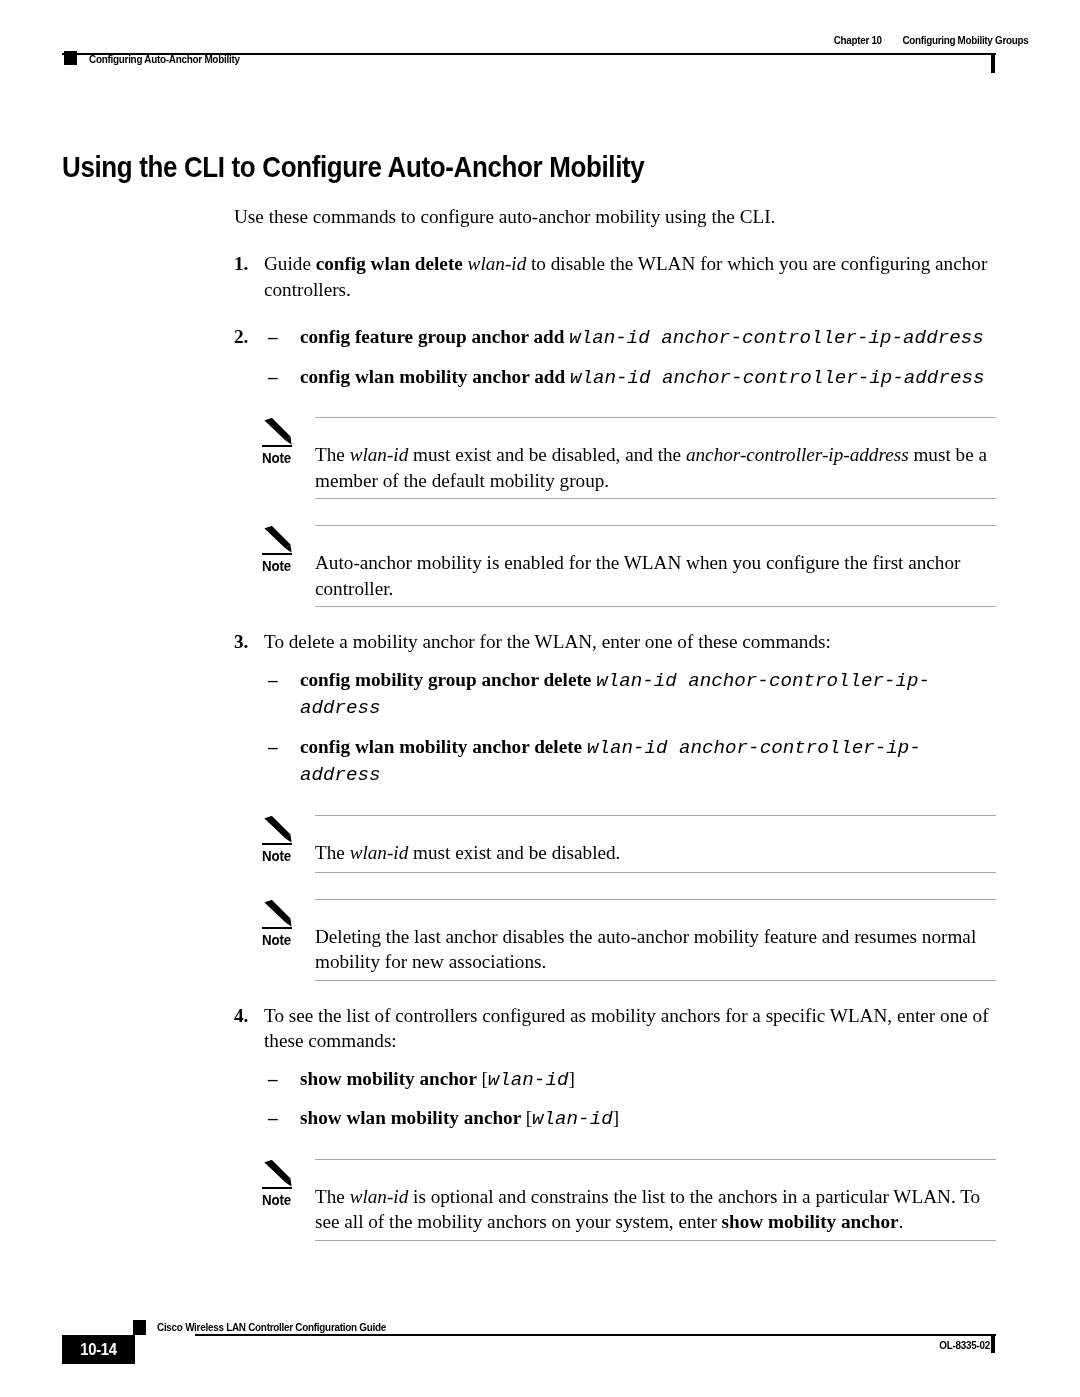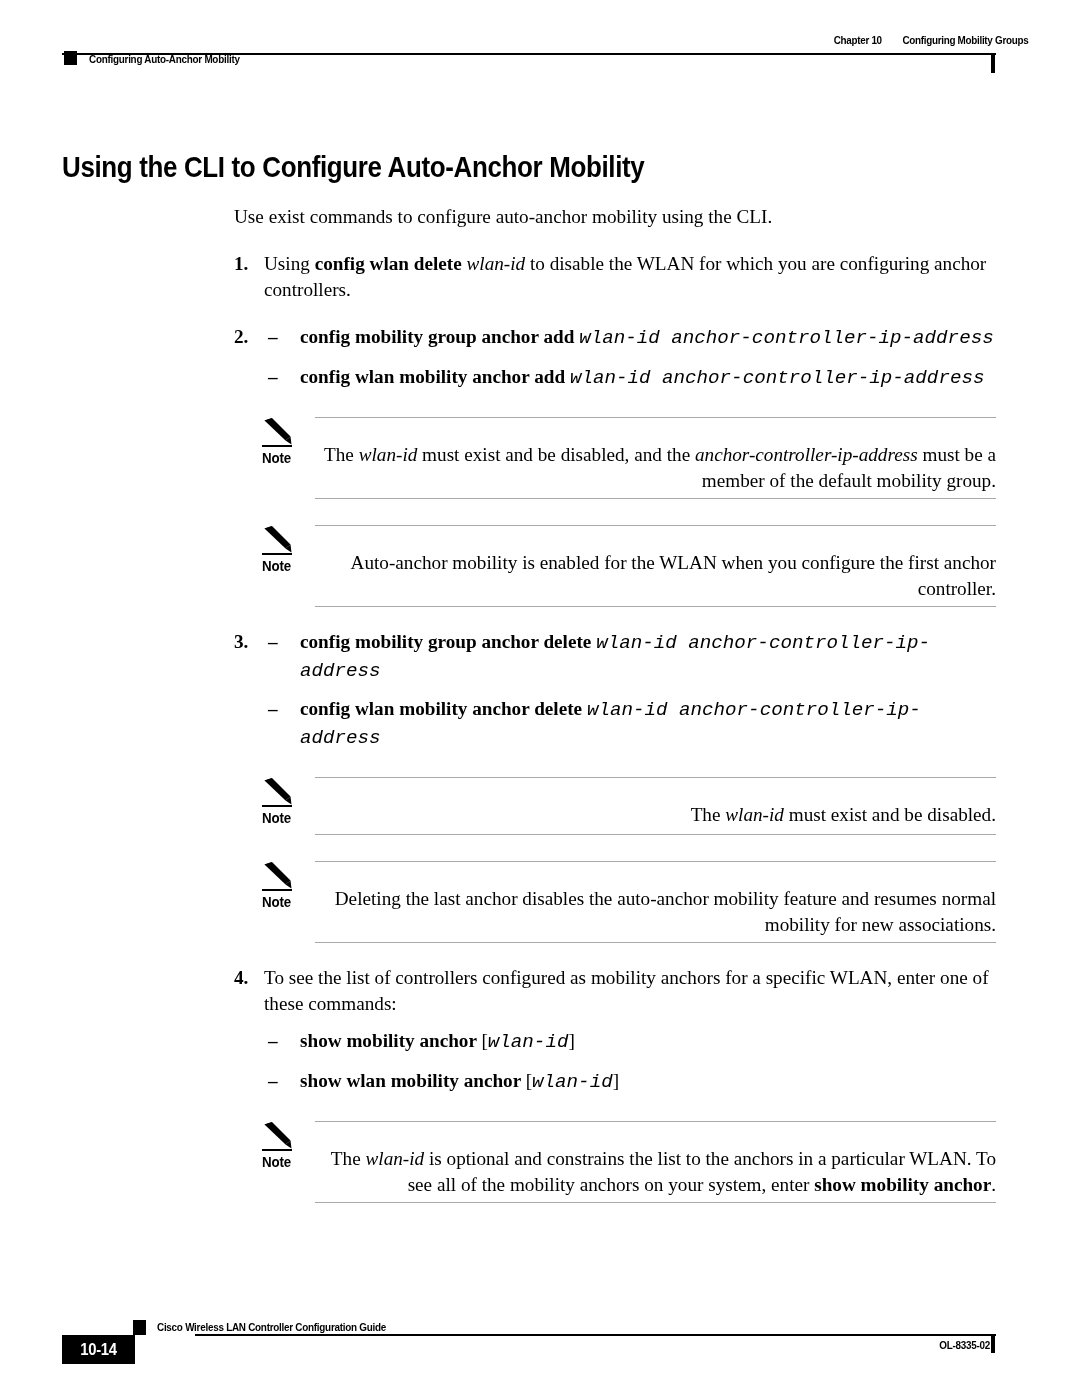--- a/index.html
+++ b/index.html
@@ -150,21 +150,20 @@
     font-weight: normal;
     font-style: normal;
   }
 
   
   .note {
     position: relative;
     margin-left: 262px;
     width: 734px;
     min-height: 46px;
-    text-align: right;
   }
   .note-icon {
     position: absolute;
     left: 0px;
     top: 0px;
     width: 36px;
     height: 30px;
   }
   .note-icon svg { display: block; }
   .note-icon-rule {
@@ -289,25 +288,25 @@
   </div>
   <div class="hdr-rule"></div>
   <div class="hdr-endbar"></div>
   <div class="hdr-square"></div>
   <div class="hdr-left-title">Configuring Auto-Anchor Mobility</div>
 </div>
 
 <h1 class="page-title">Using the CLI to Configure Auto-Anchor Mobility</h1>
 
 <div class="content">
-  <p class="intro">Use exist commands to configure auto-anchor mobility using the CLI.</p>
+  <p class="intro">Use these commands to configure auto-anchor mobility using the CLI.</p>
   <div id="blocks-host">
-      <div class="step" style="margin-top: 22px;"><span class="step-num">1.</span><span><span>Using </span><b>config wlan delete</b><span> </span><i>wlan-id</i><span> to disable the WLAN for which you are configuring anchor controllers.</span></span></div>
+      <div class="step" style="margin-top: 22px;"><span class="step-num">1.</span><span><span>Guide </span><b>config wlan delete</b><span> </span><i>wlan-id</i><span> to disable the WLAN for which you are configuring anchor controllers.</span></span></div>
       <div class="step" style="margin-top: 22px;"><span class="step-num">2.</span></div>
-      <div class="subcmd" style="margin-top: 12px;"><span class="dash">–</span><span>config mobility group anchor add</span> <span class="arg">wlan-id anchor-controller-ip-address</span></div>
+      <div class="subcmd" style="margin-top: 12px;"><span class="dash">–</span><span>config feature group anchor add</span> <span class="arg">wlan-id anchor-controller-ip-address</span></div>
       <div class="subcmd" style="margin-top: 12px;"><span class="dash">–</span><span>config wlan mobility anchor add</span> <span class="arg">wlan-id anchor-controller-ip-address</span></div>
       <div class="note" style="margin-top: 26px;">
         <div class="note-icon">
           <svg width="36" height="30" viewBox="0 0 36 30" xmlns="http://www.w3.org/2000/svg">
             <polygon points="2.5,3.5 10,1 28.5,19.5 23.5,23.5" fill="#000"></polygon>
             <polygon points="23.5,23.5 28.5,19.5 29.5,27.5" fill="#000"></polygon>
             <polygon points="2.5,3.5 10,1 7.5,6" fill="#000"></polygon>
           </svg>
         </div>
         <div class="note-icon-rule"></div>
@@ -319,21 +318,21 @@
           <svg width="36" height="30" viewBox="0 0 36 30" xmlns="http://www.w3.org/2000/svg">
             <polygon points="2.5,3.5 10,1 28.5,19.5 23.5,23.5" fill="#000"></polygon>
             <polygon points="23.5,23.5 28.5,19.5 29.5,27.5" fill="#000"></polygon>
             <polygon points="2.5,3.5 10,1 7.5,6" fill="#000"></polygon>
           </svg>
         </div>
         <div class="note-icon-rule"></div>
         <div class="note-label">Note</div>
         <div class="note-body"><span>Auto-anchor mobility is enabled for the WLAN when you configure the first anchor controller.</span></div>
       </div>
-      <div class="step" style="margin-top: 22px;"><span class="step-num">3.</span></div>
+      <div class="step" style="margin-top: 22px;"><span class="step-num">3.</span><span><span>To delete a mobility anchor for the WLAN, enter one of these commands:</span></span></div>
       <div class="subcmd" style="margin-top: 12px;"><span class="dash">–</span><span>config mobility group anchor delete</span> <span class="arg">wlan-id anchor-controller-ip-address</span></div>
       <div class="subcmd" style="margin-top: 12px;"><span class="dash">–</span><span>config wlan mobility anchor delete</span> <span class="arg">wlan-id anchor-controller-ip-address</span></div>
       <div class="note" style="margin-top: 26px;">
         <div class="note-icon">
           <svg width="36" height="30" viewBox="0 0 36 30" xmlns="http://www.w3.org/2000/svg">
             <polygon points="2.5,3.5 10,1 28.5,19.5 23.5,23.5" fill="#000"></polygon>
             <polygon points="23.5,23.5 28.5,19.5 29.5,27.5" fill="#000"></polygon>
             <polygon points="2.5,3.5 10,1 7.5,6" fill="#000"></polygon>
           </svg>
         </div>

